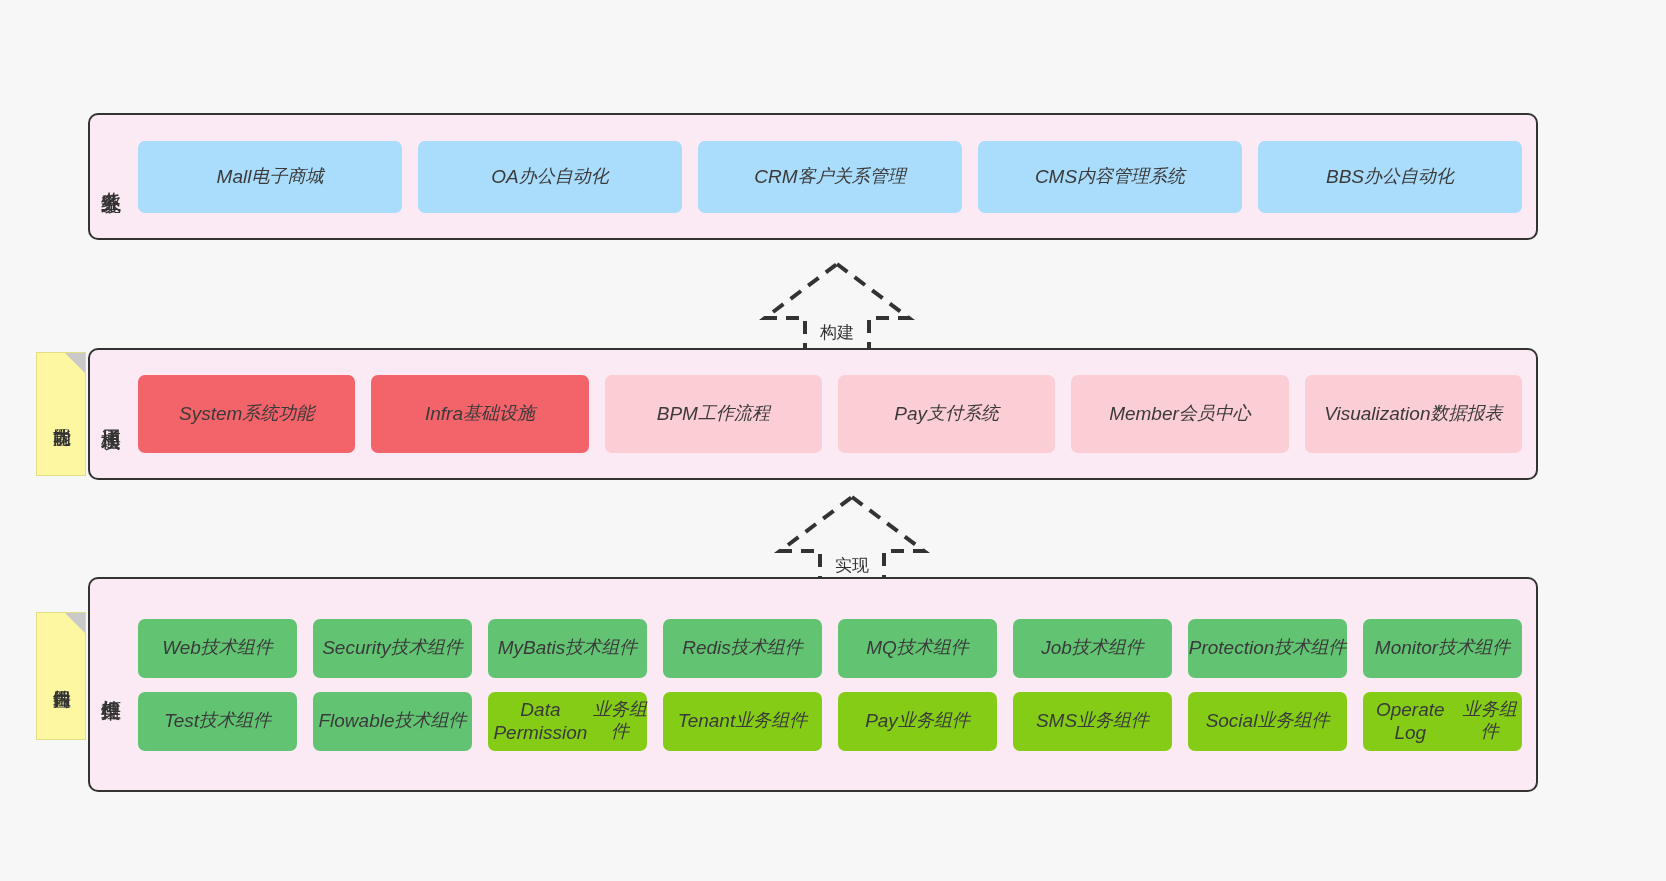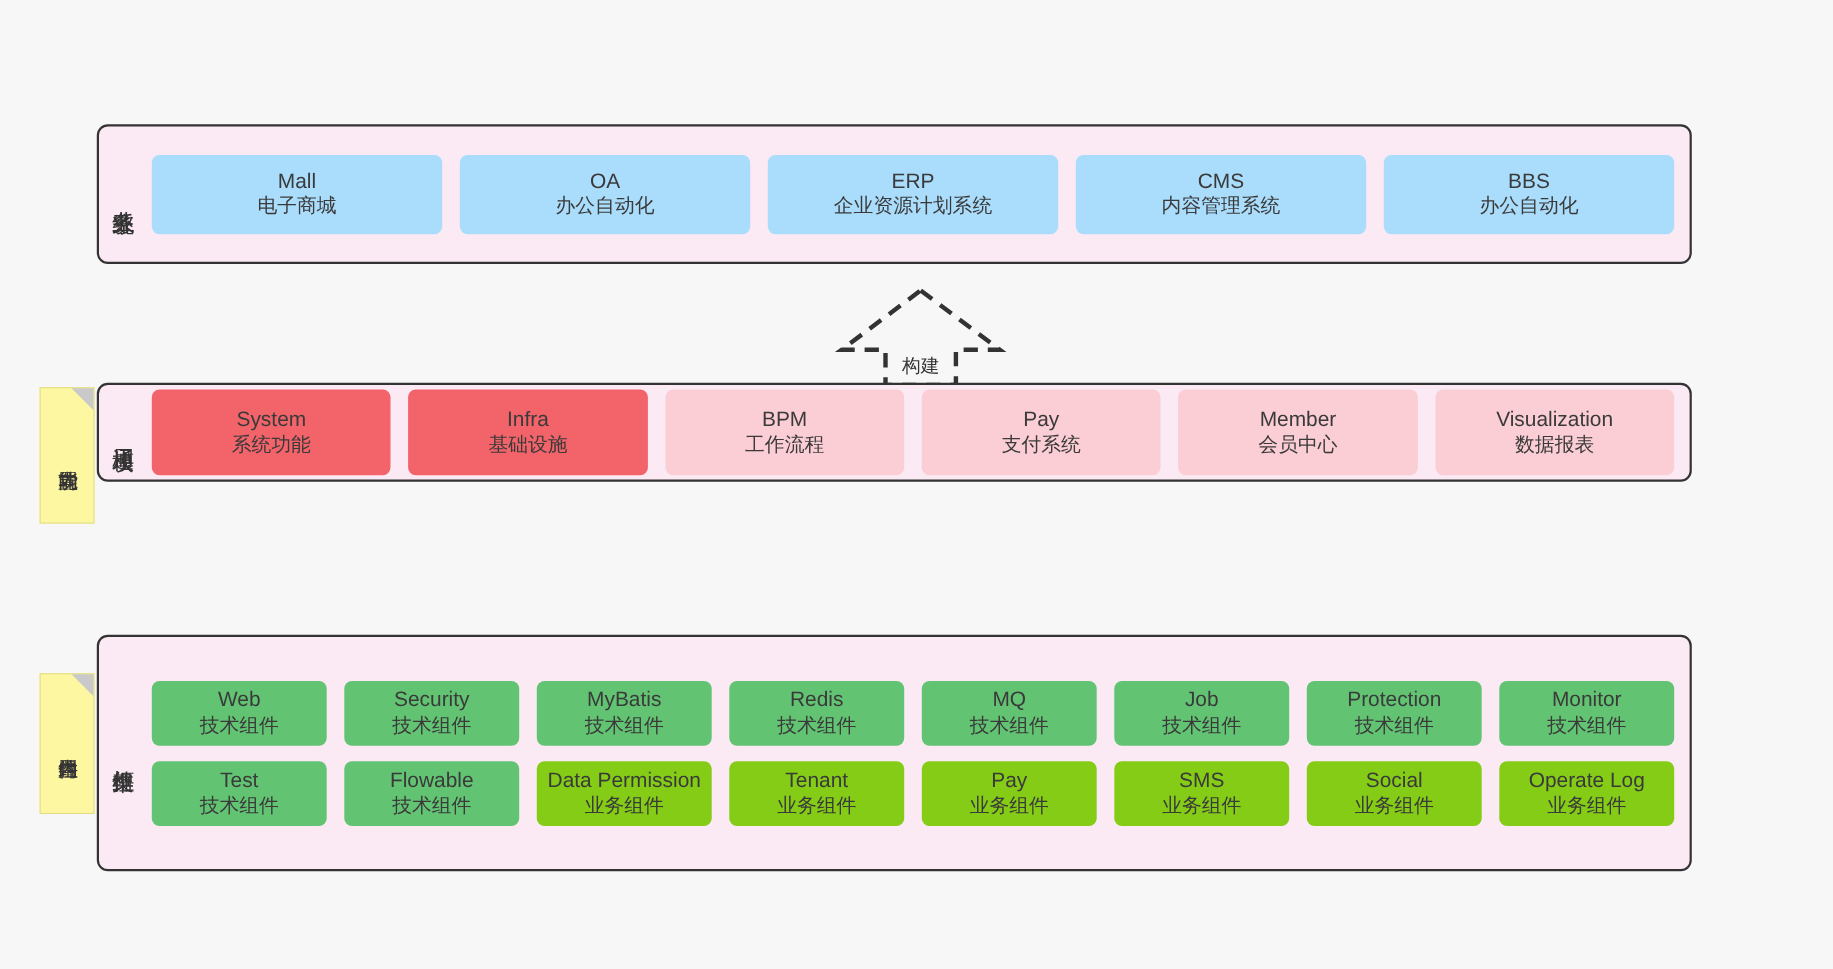--- a/index.html
+++ b/index.html
@@ -49,37 +49,37 @@
     padding: 0 14px 0 6px;
   }
   .row {
     display: flex;
     gap: 16px;
   }
   .card {
     flex: 1 1 0;
     border-radius: 7px;
     display: flex;
-    flex-direction: column;
     align-items: center;
     justify-content: center;
     text-align: center;
     line-height: 1.22;
     color: #3a3a3a;
+    font-style: italic;
   }
   .card .t1 { font-size: 19px; }
   .card .t2 { font-size: 18px; }
 
   
   #layer-business { left: 88px; top: 113px; width: 1450px; height: 127px; }
   #layer-business .row { height: 72px; }
   .card-blue { background: #aadcfb; }
 
   
-  #layer-common { left: 88px; top: 348px; width: 1450px; height: 90px; }
+  #layer-common { left: 88px; top: 348px; width: 1450px; height: 132px; }
   #layer-common .row { height: 78px; }
   .card-red { background: #f2636a; }
   .card-pink { background: #fbcdd5; }
 
   
   #layer-framework { left: 88px; top: 577px; width: 1450px; height: 215px; }
   #layer-framework .layer-body { gap: 14px; padding-top: 14px; padding-bottom: 14px; }
   #layer-framework .row { height: 59px; }
   .card-green { background: #62c473; }
   .card-lightgreen { background: #84cc16; }
@@ -144,25 +144,25 @@
         <div class="card card-blue">
           <span class="t1">Mall</span>
           <span class="t2">电子商城</span>
         </div>
 
         <div class="card card-blue">
           <span class="t1">OA</span>
           <span class="t2">办公自动化</span>
         </div>
 
-        <div class="card card-blue">
-          <span class="t1">ERP</span>
-          <span class="t2">企业资源计划系统</span>
-        </div>
-
+
+        <div class="card card-blue">
+          <span class="t1">CRM</span>
+          <span class="t2">客户关系管理</span>
+        </div>
 
         <div class="card card-blue">
           <span class="t1">CMS</span>
           <span class="t2">内容管理系统</span>
         </div>
 
         <div class="card card-blue">
           <span class="t1">BBS</span>
           <span class="t2">办公自动化</span>
         </div>
@@ -215,20 +215,26 @@
 
         <div class="card card-pink">
           <span class="t1">Visualization</span>
           <span class="t2">数据报表</span>
         </div>
 
       </div>
     </div>
   </div>
 
+  <div class="arrow-wrap" id="arrow-impl">
+    <svg viewBox="0 0 160 100" preserveAspectRatio="none" aria-hidden="true">
+      <path d="M 80 8 L 152 62 L 112 62 L 112 94 L 48 94 L 48 62 L 8 62 Z" fill="none" stroke="#333333" stroke-width="4" stroke-dasharray="13 9" stroke-linejoin="miter"></path>
+    </svg>
+    <div class="arrow-label">实现</div>
+  </div>
 
   <div class="note" id="note-framework">
     <span class="fold"></span>
     <span>内置组件</span>
   </div>
 
   <div class="layer" id="layer-framework">
     <div class="layer-title">框架组件</div>
     <div class="layer-body">
 

